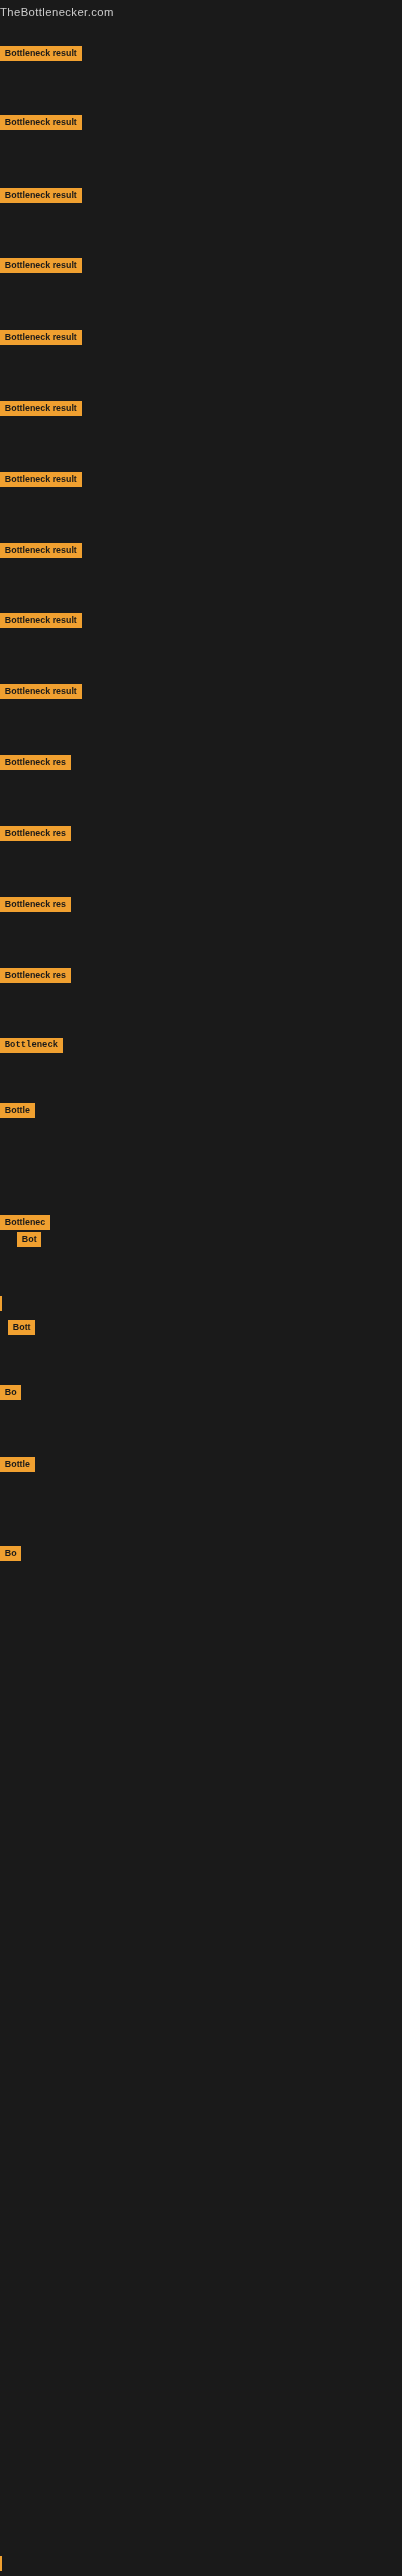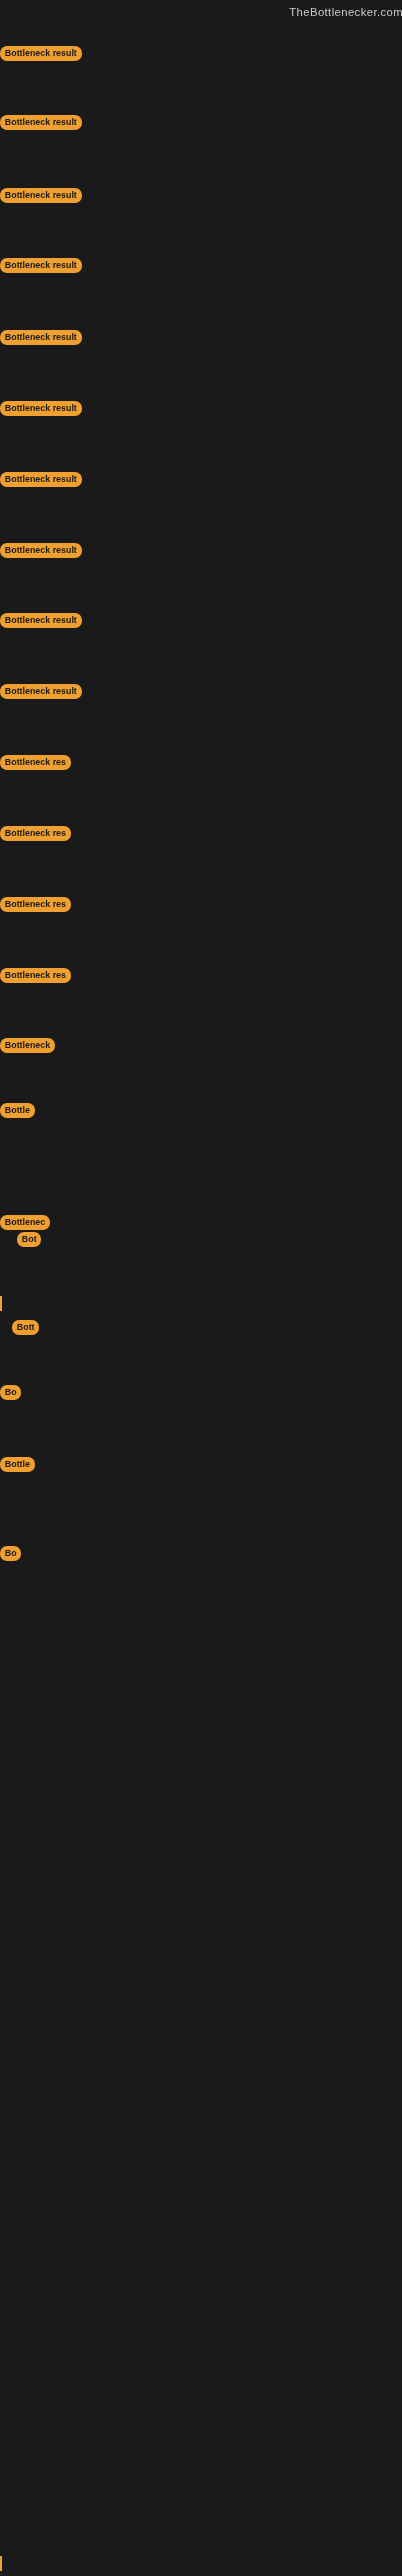--- a/index.html
+++ b/index.html
@@ -10,35 +10,35 @@
 
     body {
       width: 403px;
       min-height: 2576px;
       background-color: #1a1a1a;
       font-family: Arial, sans-serif;
       position: relative;
     }
 
     .site-title {
-      text-align: right;
+      text-align: left;
       color: #cccccc;
       font-size: 11.3px;
       padding: 6.4px 0;
       letter-spacing: 0.4px;
     }
 
     .bottleneck-badge {
       display: inline-block;
       background-color: #f0a030;
       color: #1a1a1a;
       font-size: 8.9px;
       font-weight: bold;
       padding: 2.4px 4.8px;
-      border-radius: 7px;
+      border-radius: 0;
       white-space: nowrap;
       overflow: hidden;
       text-overflow: ellipsis;
       text-align: right;
     }
 
     .result-item {
       position: absolute;
       left: 0;
     }
@@ -64,25 +64,25 @@
     <div class="result-item" style="top: 330px; left: 0px;"><span class="bottleneck-badge" style="max-width: 95px;">Bottleneck result</span></div>
     <div class="result-item" style="top: 401px; left: 0px;"><span class="bottleneck-badge" style="max-width: 93px;">Bottleneck result</span></div>
     <div class="result-item" style="top: 472px; left: 0px;"><span class="bottleneck-badge" style="max-width: 90px;">Bottleneck result</span></div>
     <div class="result-item" style="top: 543px; left: 0px;"><span class="bottleneck-badge" style="max-width: 90px;">Bottleneck result</span></div>
     <div class="result-item" style="top: 613px; left: 0px;"><span class="bottleneck-badge" style="max-width: 87px;">Bottleneck result</span></div>
     <div class="result-item" style="top: 684px; left: 0px;"><span class="bottleneck-badge" style="max-width: 85px;">Bottleneck result</span></div>
     <div class="result-item" style="top: 755px; left: 0px;"><span class="bottleneck-badge" style="max-width: 81px;">Bottleneck res</span></div>
     <div class="result-item" style="top: 826px; left: 0px;"><span class="bottleneck-badge" style="max-width: 77px;">Bottleneck res</span></div>
     <div class="result-item" style="top: 897px; left: 0px;"><span class="bottleneck-badge" style="max-width: 74px;">Bottleneck res</span></div>
     <div class="result-item" style="top: 968px; left: 0px;"><span class="bottleneck-badge" style="max-width: 71px;">Bottleneck res</span></div>
-    <div class="result-item" style="top: 1038px; left: 0px;"><span class="bottleneck-badge" style="max-width: 64px;">Bottleneck</span></div>
+    <div class="result-item" style="top: 1038px; left: 0px; font-family: Liberation Mono, monospace;"><span class="bottleneck-badge" style="max-width: 64px;">Bottleneck</span></div>
     <div class="result-item" style="top: 1103px; left: 0px;"><span class="bottleneck-badge" style="max-width: 42px;">Bottle</span></div>
     <div class="result-item" style="top: 1215px; left: 0px;"><span class="bottleneck-badge" style="max-width: 58px;">Bottlenec</span></div>
     <div class="result-item" style="top: 1232px; left: 17px;"><span class="bottleneck-badge" style="max-width: 29px;">Bot</span></div>
-    <div class="result-item" style="top: 1320px; left: 12px;"><span class="bottleneck-badge" style="max-width: 34px;">Bott</span></div>
+    <div class="result-item" style="top: 1320px; left: 0px; padding-left: 8px;"><span class="bottleneck-badge" style="max-width: 34px;">Bott</span></div>
     <div class="result-item" style="top: 1385px; left: 0px;"><span class="bottleneck-badge" style="max-width: 22.5px;">Bo</span></div>
     <div class="result-item" style="top: 1457px; left: 0px;"><span class="bottleneck-badge" style="max-width: 42px;">Bottle</span></div>
     <div class="result-item" style="top: 1546px; left: 0px;"><span class="bottleneck-badge" style="max-width: 22.5px;">Bo</span></div>
   </div>
 <div id="cursors-container">
     <div class="cursor-line" style="top: 1296px;"></div>
     <div class="cursor-line" style="top: 2556px;"></div>
   </div>
 
 

